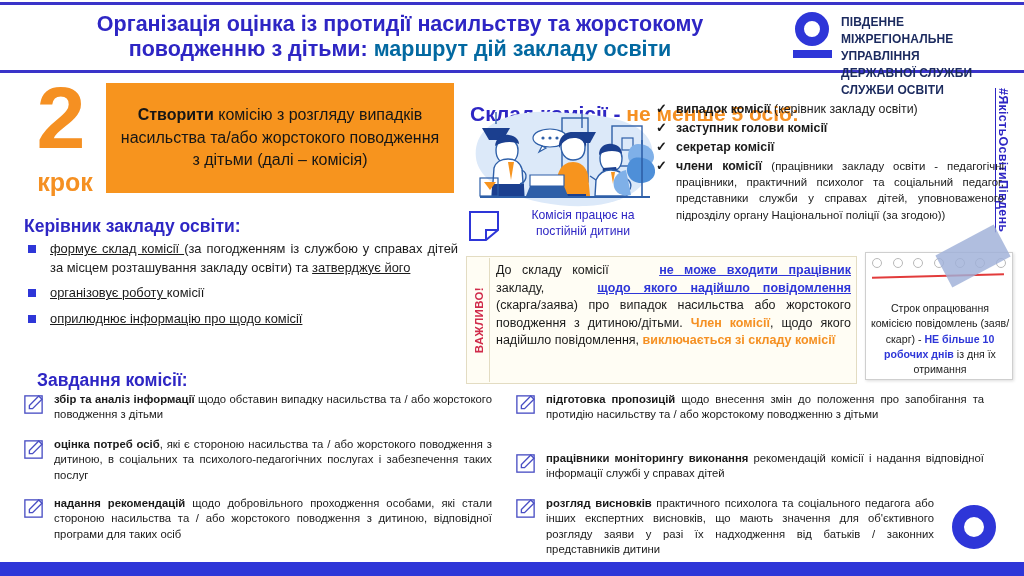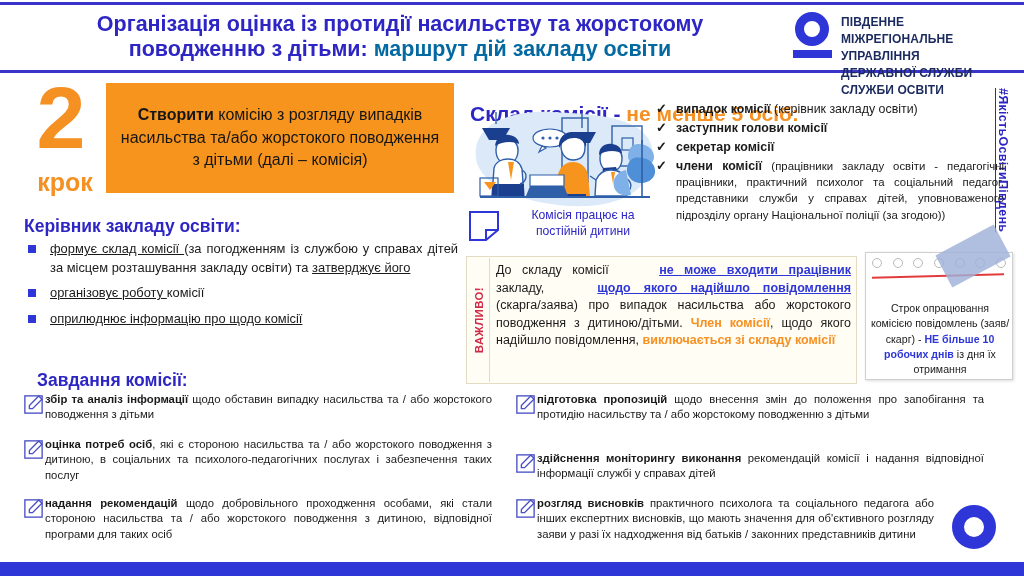--- a/index.html
+++ b/index.html
@@ -72,21 +72,21 @@
     font-size:12.9px; line-height:1.45; color:#1a1a1a; text-align:justify;
   }
   .bullet-item::before {
     content:""; position:absolute; left:0; top:5px;
     width:8px; height:8px; background:#2e36d8;
   }
   .u { text-decoration: underline; }
 
   
   .task {
-    position:absolute; display:flex; align-items:flex-start;
+    position:absolute; display:flex; gap:9px; align-items:flex-start;
   }
   .task .txt { font-size:11.3px; line-height:1.36; color:#1a1a1a; text-align:justify; }
   .task .txt b { font-weight:bold; }
   .pencil-icon { flex:0 0 auto; width:23px; height:23px; margin-top:1px; }
 
   
   #head-composition {
     position:absolute; left:470px; top:78px;
     font-size:21px; font-weight:bold; color:#2e26c4;margin-top:24px;
   }
@@ -240,21 +240,21 @@
         <rect x="3" y="3" width="18" height="18"></rect>
         <path d="M17.5 3.2l3.3 3.3L11 16.3H7.7v-3.3z" fill="#fff" stroke="#4a4fc4"></path>
       </svg>
     <div class="txt"><b>підготовка пропозицій</b><span> щодо внесення змін до положення про запобігання та протидію насильству та / або жорстокому поводженню з дітьми</span></div>
   </div>
   <div class="task" style="left:514px; top:451px; width:470px;">
     <svg class="pencil-icon" viewBox="0 0 24 24" fill="none" stroke="#4a4fc4" stroke-width="1.4">
         <rect x="3" y="3" width="18" height="18"></rect>
         <path d="M17.5 3.2l3.3 3.3L11 16.3H7.7v-3.3z" fill="#fff" stroke="#4a4fc4"></path>
       </svg>
-    <div class="txt"><b>здійснення моніторингу виконання</b><span> рекомендацій комісії і надання відповідної інформації службі у справах дітей</span></div>
+    <div class="txt"><b>працівники моніторингу виконання</b><span> рекомендацій комісії і надання відповідної інформації службі у справах дітей</span></div>
   </div>
   <div class="task" style="left:514px; top:496px; width:420px;">
     <svg class="pencil-icon" viewBox="0 0 24 24" fill="none" stroke="#4a4fc4" stroke-width="1.4">
         <rect x="3" y="3" width="18" height="18"></rect>
         <path d="M17.5 3.2l3.3 3.3L11 16.3H7.7v-3.3z" fill="#fff" stroke="#4a4fc4"></path>
       </svg>
     <div class="txt"><b>розгляд висновків</b><span> практичного психолога та соціального педагога або інших експертних висновків, що мають значення для об'єктивного розгляду заяви у разі їх надходження від батьків / законних представників дитини</span></div>
   </div>
 
   <div id="head-composition"><span>Склад комісії - </span><span class="orange">не менше 5 осіб:</span></div>

